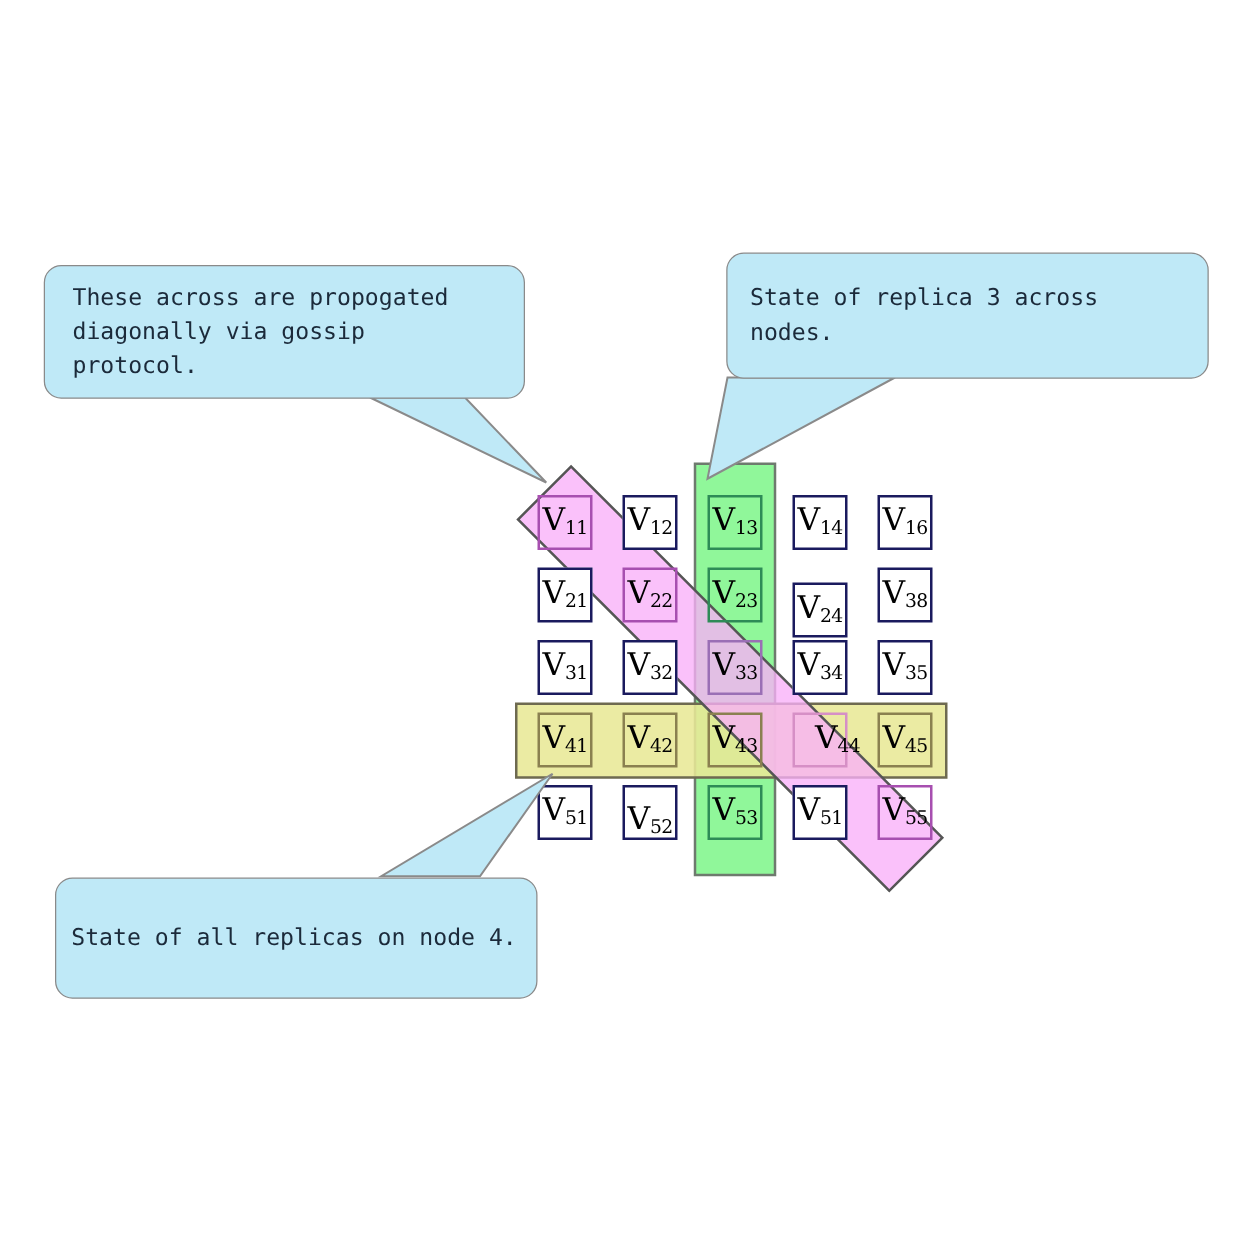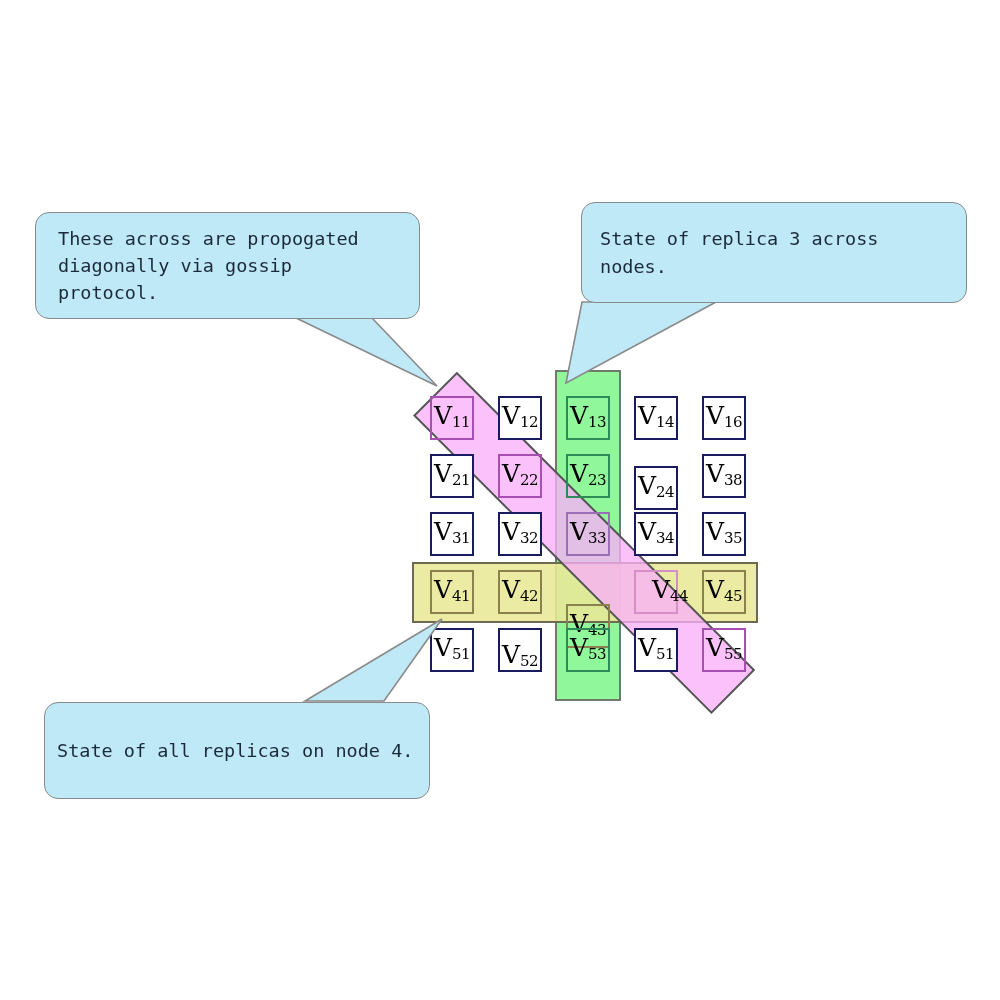--- a/index.html
+++ b/index.html
@@ -134,21 +134,21 @@
       </div>
       <div class="cell " style="left: 702px; top: 512px;">
         <span class="lab"><span>V</span><sub>35</sub></span>
       </div>
       <div class="cell hl-yellow" style="left: 430px; top: 570px;">
         <span class="lab"><span>V</span><sub>41</sub></span>
       </div>
       <div class="cell hl-yellow" style="left: 498px; top: 570px;">
         <span class="lab"><span>V</span><sub>42</sub></span>
       </div>
-      <div class="cell hl-yellow" style="left: 566px; top: 570px; margin-top: 34px;">
+      <div class="cell hl-yellow" style="left: 566px; top: 570px;">
         <span class="lab"><span>V</span><sub>43</sub></span>
       </div>
       <div class="cell hl-pink" style="left: 634px; top: 570px; padding-left: 28px;">
         <span class="lab"><span>V</span><sub>44</sub></span>
       </div>
       <div class="cell hl-yellow" style="left: 702px; top: 570px;">
         <span class="lab"><span>V</span><sub>45</sub></span>
       </div>
       <div class="cell " style="left: 430px; top: 628px;">
         <span class="lab"><span>V</span><sub>51</sub></span>

